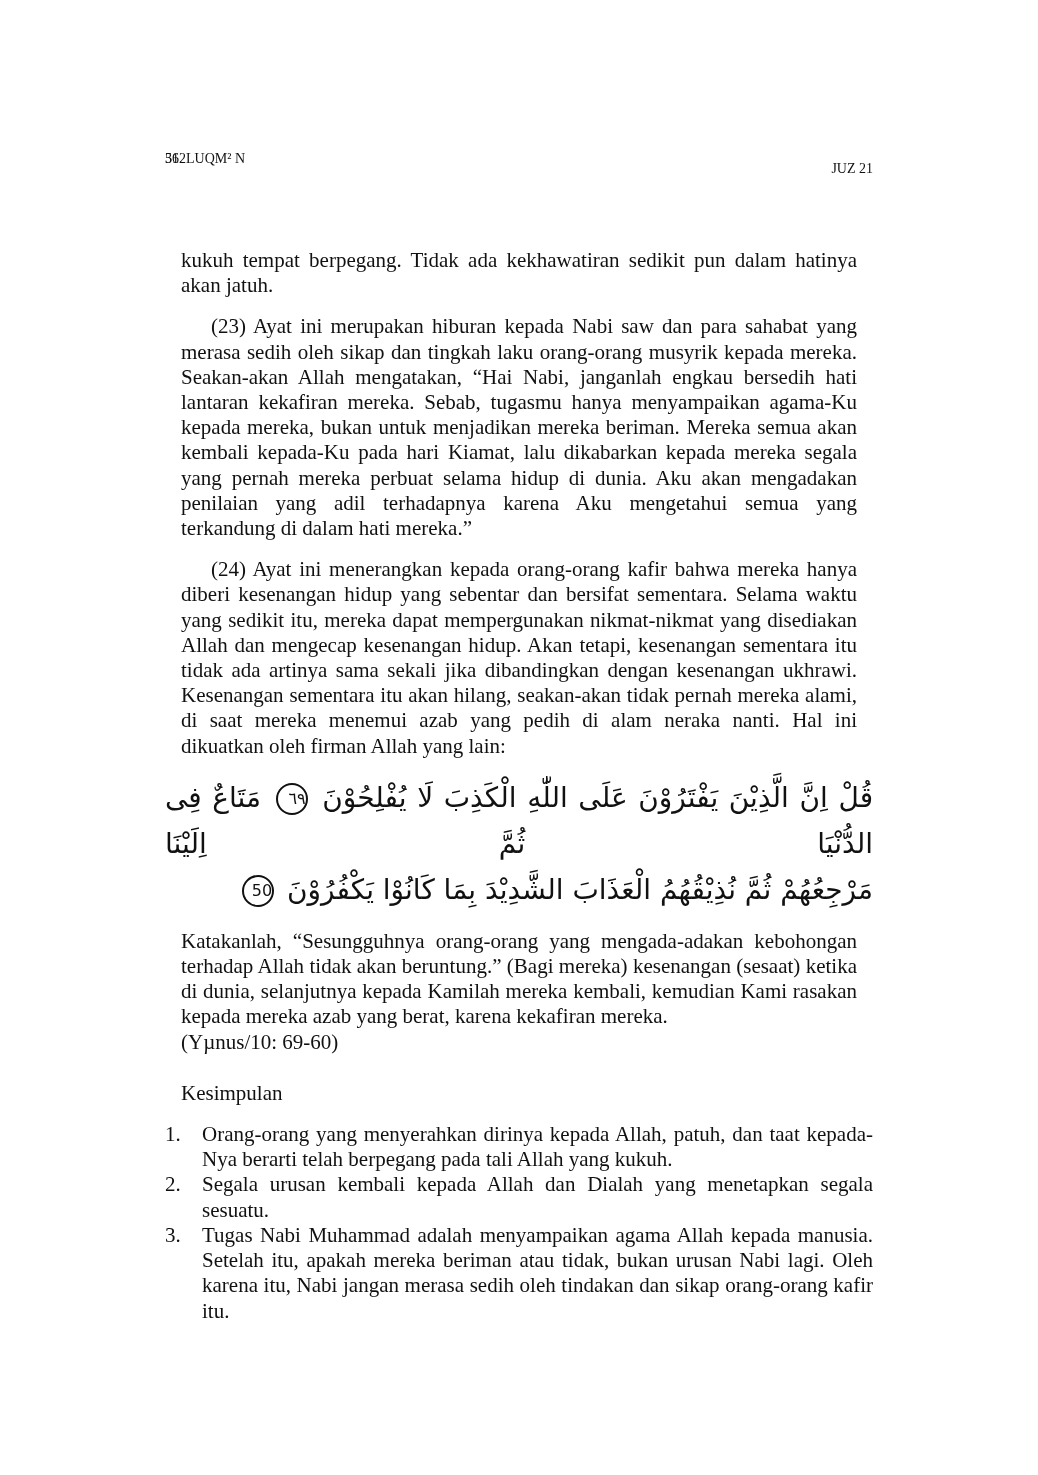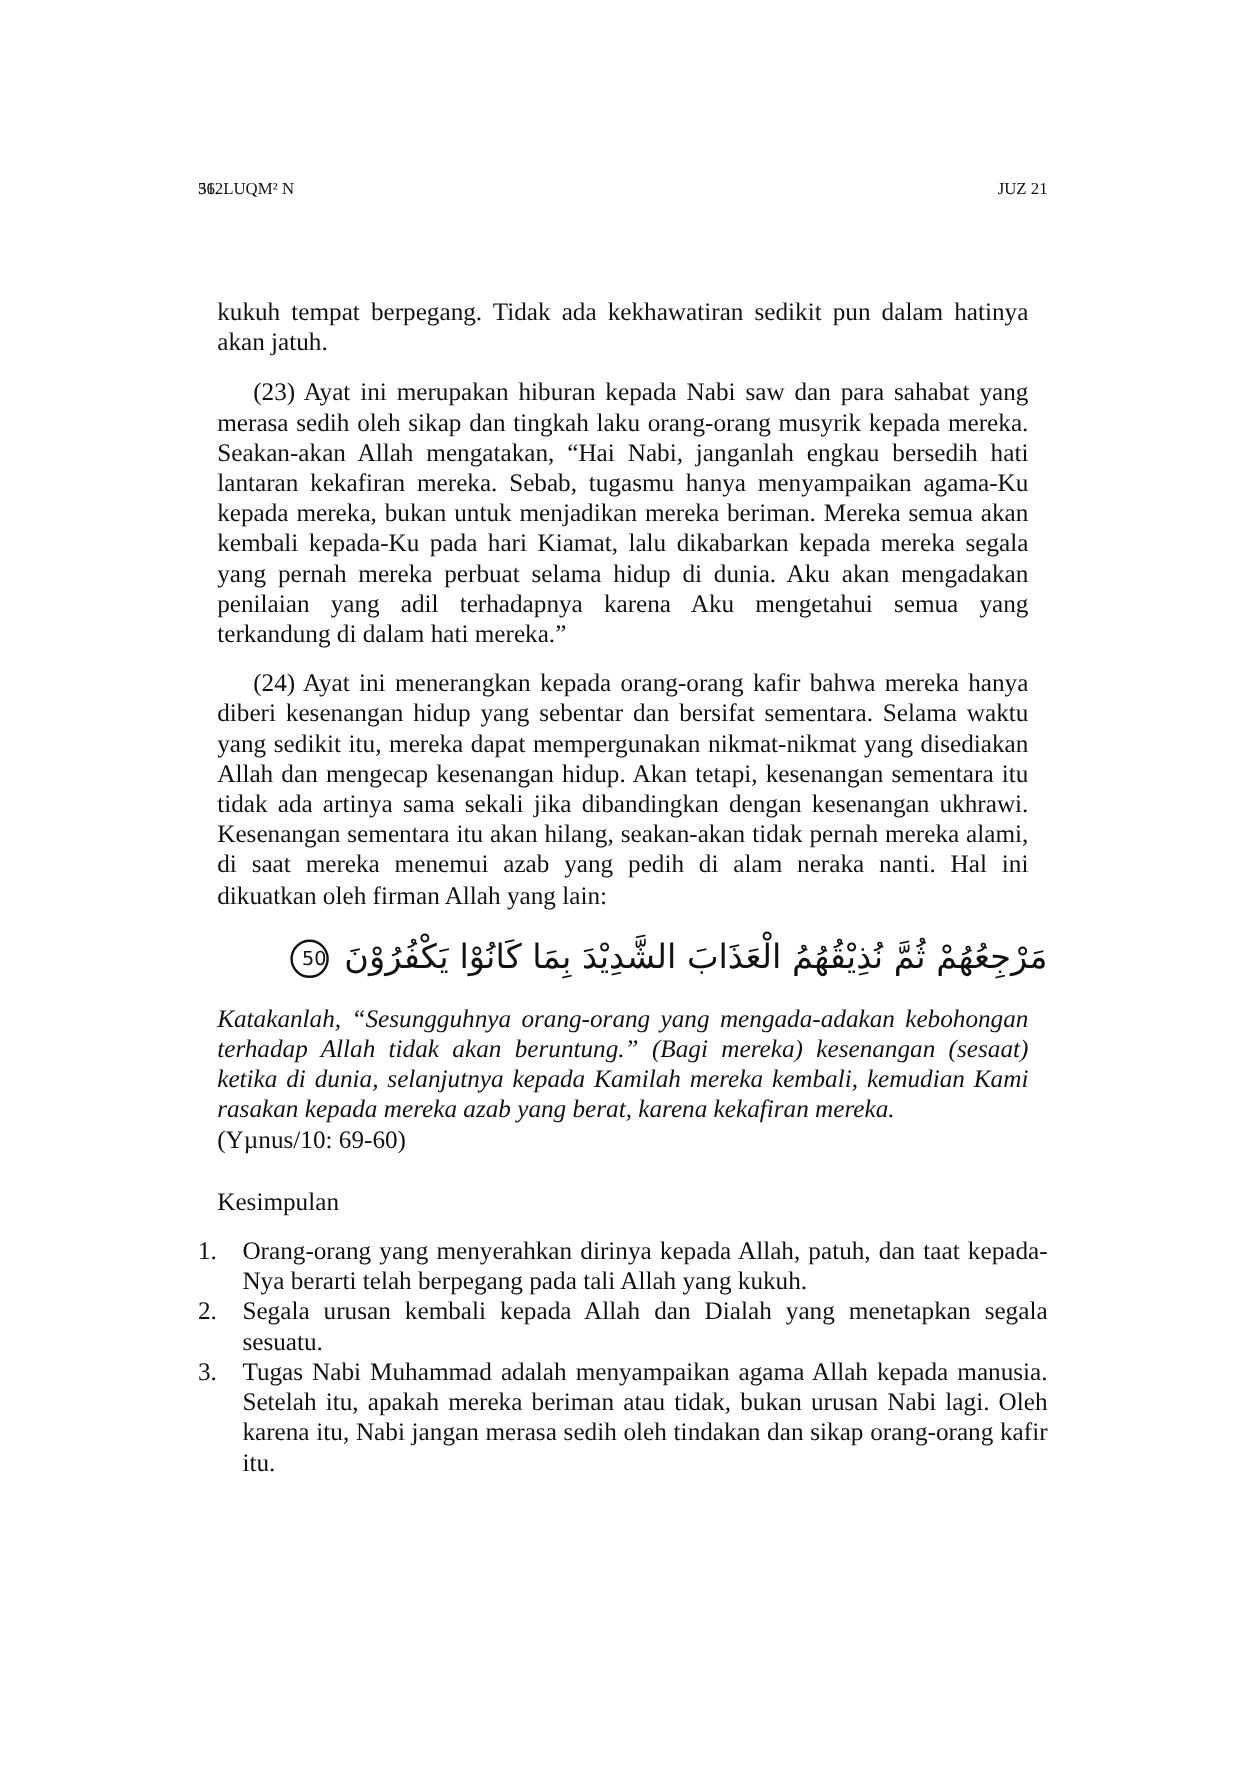--- a/index.html
+++ b/index.html
@@ -2,31 +2,31 @@
 <html><head>
 <meta charset="utf-8">
 <style>
   html, body { margin: 0; padding: 0; background: #ffffff; }
   body { width: 1038px; height: 1475px; position: relative; overflow: hidden;
          font-family: "Liberation Serif", serif; color: #111; }
   .header { position: absolute; top: 146px; left: 165px; width: 708px; height: 30px;
             font-size: 14px; line-height: 26px; }
   .header .pn { position: absolute; left: 0; top: 0; }
   .header .ct { position: absolute; left: 0; width: 100%; top: 0; }
-  .header .jz { position: absolute; right: 0; top: 0; }
+  .header .jz { position: absolute; right: 0; top: 10px; }
   .body { position: absolute; top: 232px; left: 165px; width: 708px;
           font-size: 21px; line-height: 25.2px; }
   .body p { margin: 16px; text-align: justify; text-align-last: auto; }
   .body p.indent { text-indent: 30px; }
   .arabic { direction: rtl; text-align: justify; text-align-last: justify; font-family: "DejaVu Sans", sans-serif;
             font-size: 28px; line-height: 46px; margin: 14px 0 14px 0; }
   .ayah-mark { display: inline-block; border: 2px solid #111; border-radius: 50%;
                width: 28px; height: 28px; line-height: 28px; text-align: center;
                font-size: 16px; direction: rtl; vertical-align: middle; margin: 0 4px; }
-  .translation { font-style: italic; }
+  .translation { }
   .ref { font-style: normal; }
   .section-title { font-weight: normal; margin-top: 26px !important; }
   ol.concl { margin: 0; padding: 0; list-style: none; }
   ol.concl li { position: relative; padding-left: 37px; text-align: justify; }
   ol.concl li .num { position: absolute; left: 0; top: 0; }
 </style>
 </head>
 <body>
 
 <div class="header">
@@ -34,20 +34,25 @@
   <span class="ct">31. LUQM² N</span>
   <span class="jz">JUZ 21</span>
 </div>
 
 <div class="body">
   <p>kukuh tempat berpegang. Tidak ada kekhawatiran sedikit pun dalam hatinya akan jatuh.</p>
   <p class="indent">(23) Ayat ini merupakan hiburan kepada Nabi saw dan para sahabat yang merasa sedih oleh sikap dan tingkah laku orang-orang musyrik kepada mereka. Seakan-akan Allah mengatakan, “Hai Nabi, janganlah engkau bersedih hati lantaran kekafiran mereka. Sebab, tugasmu hanya menyampaikan agama-Ku kepada mereka, bukan untuk menjadikan mereka beriman. Mereka semua akan kembali kepada-Ku pada hari Kiamat, lalu dikabarkan kepada mereka segala yang pernah mereka perbuat selama hidup di dunia. Aku akan mengadakan penilaian yang adil terhadapnya karena Aku mengetahui semua yang terkandung di dalam hati mereka.”</p>
   <p class="indent">(24) Ayat ini menerangkan kepada orang-orang kafir bahwa mereka hanya diberi kesenangan hidup yang sebentar dan bersifat sementara. Selama waktu yang sedikit itu, mereka dapat mempergunakan nikmat-nikmat yang disediakan Allah dan mengecap kesenangan hidup. Akan tetapi, kesenangan sementara itu tidak ada artinya sama sekali jika dibandingkan dengan kesenangan ukhrawi. Kesenangan sementara itu akan hilang, seakan-akan tidak pernah mereka alami, di saat mereka menemui azab yang pedih di alam neraka nanti. Hal ini dikuatkan oleh firman Allah yang lain:</p>
 
   <div class="arabic">
+    <div>
+      <span>قُلْ اِنَّ الَّذِيْنَ يَفْتَرُوْنَ عَلَى اللّٰهِ الْكَذِبَ لَا يُفْلِحُوْنَ</span>
+      <span class="ayah-mark">٦٩</span>
+      <span>مَتَاعٌ فِى الدُّنْيَا ثُمَّ اِلَيْنَا</span>
+    </div>
     <div style="text-align-last: right;">
       <span>مَرْجِعُهُمْ ثُمَّ نُذِيْقُهُمُ الْعَذَابَ الشَّدِيْدَ بِمَا كَانُوْا يَكْفُرُوْنَ</span>
       <span class="ayah-mark">50</span>
     </div>
   </div>
 
   <p>
     <span class="translation">Katakanlah, “Sesungguhnya orang-orang yang mengada-adakan kebohongan terhadap Allah tidak akan beruntung.” (Bagi mereka) kesenangan (sesaat) ketika di dunia, selanjutnya kepada Kamilah mereka kembali, kemudian Kami rasakan kepada mereka azab yang berat, karena kekafiran mereka.</span><br>
     <span class="ref">(Yµnus/10: 69-60)</span>
   </p>

